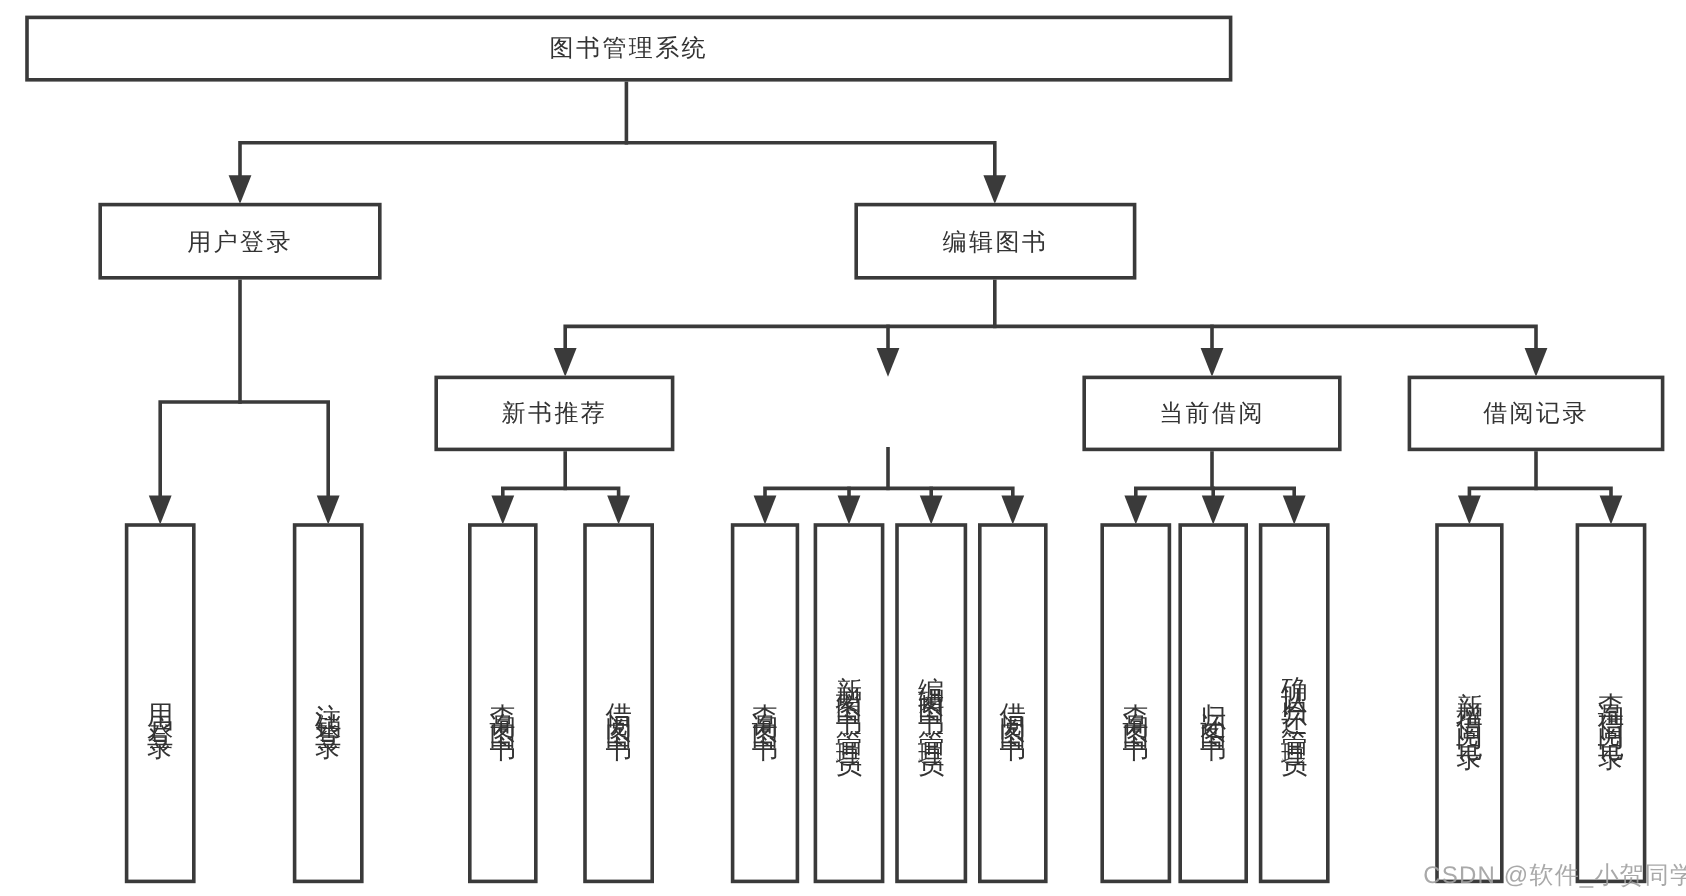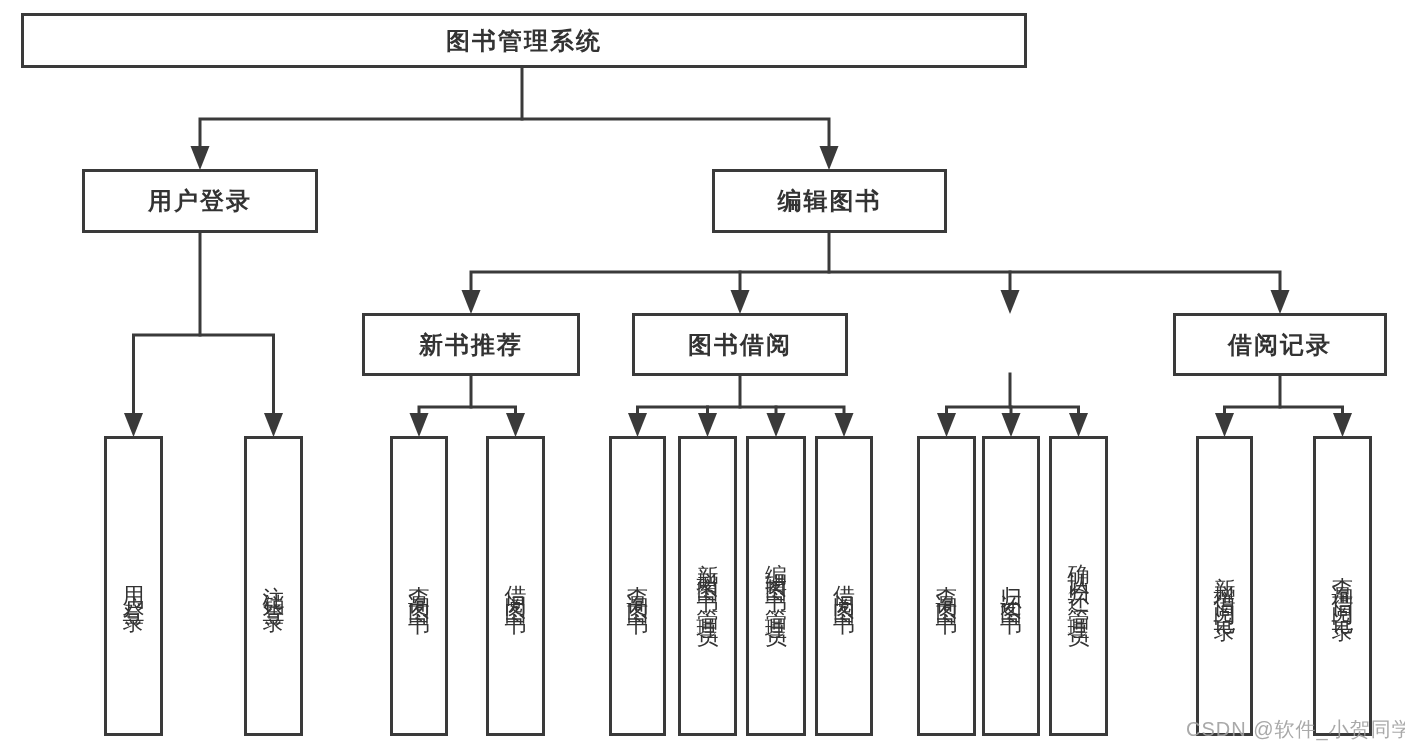--- a/index.html
+++ b/index.html
@@ -23,24 +23,23 @@
     box-sizing: border-box;
     background: #ffffff;
     border: 3px solid #3a3a3a;
     display: flex;
     align-items: center;
     justify-content: center;
     z-index: 2;
     color: #333333;
   }
   .hbox span {
-    font-size: 24px;
+    font-size: 20px;
     letter-spacing: 2px;
     white-space: nowrap;
-    font-weight: bold;
   }
   .vbox span {
     writing-mode: vertical-rl;
     text-orientation: mixed;
     font-size: 22px;
     letter-spacing: 9px;
     line-height: 1;
   }
   .watermark {
     position: absolute;
@@ -114,25 +113,25 @@
     <span>图书管理系统</span>
   </div>
 
   <div class="node hbox" style="left:82px;top:169px;width:236px;height:64px">
     <span>用户登录</span>
   </div>
   <div class="node hbox" style="left:712px;top:169px;width:235px;height:64px">
     <span>编辑图书</span>
   </div>
 
-  <div class="node hbox" style="left:362px;top:313px;width:218px;height:63px">
+  <div class="node hbox" style="left:362px;top:313px;width:200px;height:63px">
     <span>新书推荐</span>
   </div>
-  <div class="node hbox" style="left:632px;top:313px;width:216px;height:63px">
-    <span>图书借阅</span>
+  <div class="node hbox" style="left:902px;top:313px;width:216px;height:63px">
+    <span>当前借阅</span>
   </div>
   <div class="node hbox" style="left:1173px;top:313px;width:214px;height:63px">
     <span>借阅记录</span>
   </div>
 
   <div class="node vbox" style="left:104px;top:436px;width:59px;height:300px">
     <span>用户登录</span>
   </div>
   <div class="node vbox" style="left:244px;top:436px;width:59px;height:300px">
     <span>注销登录</span>

